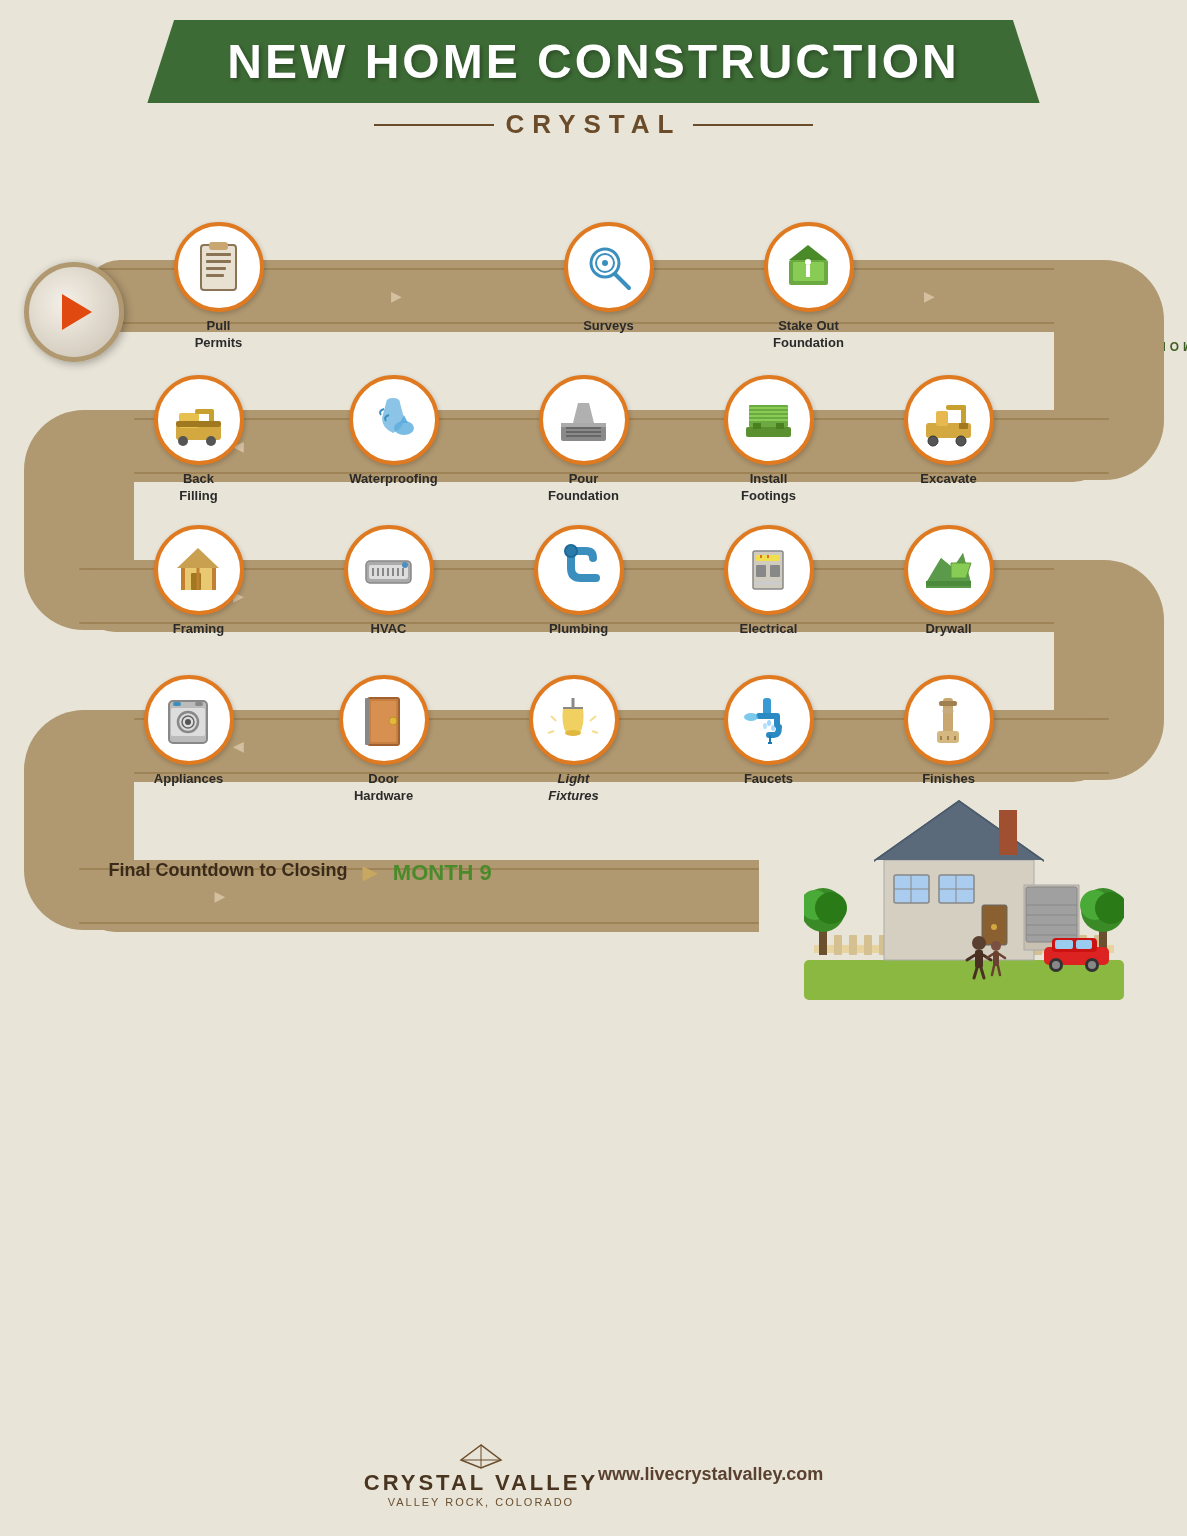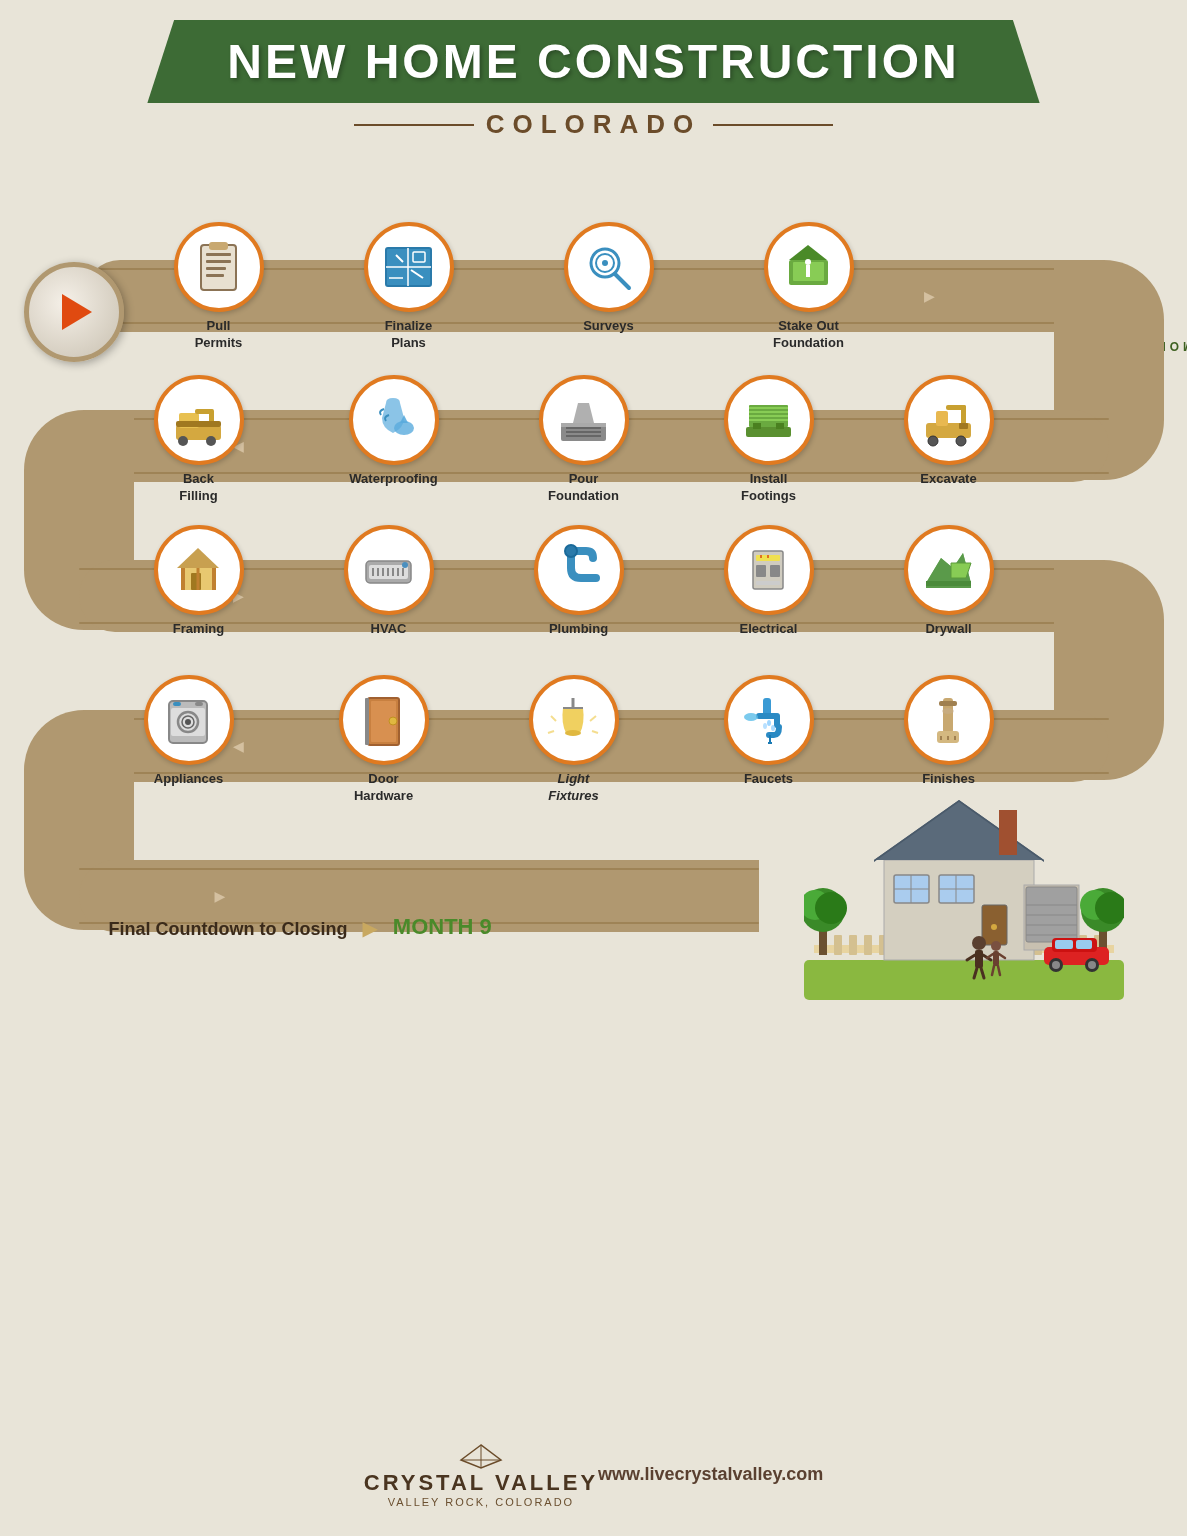--- a/index.html
+++ b/index.html
@@ -162,21 +162,21 @@
 <body>
 
 <div class="page-container">
 
   <div class="header">
     <div class="banner">
       <span class="banner-title">NEW HOME CONSTRUCTION</span>
     </div>
     <div class="subtitle-bar">
       <div class="subtitle-line"></div>
-      <span class="subtitle-text">COLORADO</span>
+      <span class="subtitle-text">CRYSTAL</span>
       <div class="subtitle-line"></div>
     </div>
   </div>
 
   <div style="position: relative; width: 1140px; margin: 0 auto; height: 1260px;">
 
     <div style="position:absolute; top:110px; left:60px; right:55px; height:72px; background:#b09870; border-radius:36px; z-index:1;">
 
       <div style="position:absolute;top:8px;left:0;right:0;height:2px;background:rgba(140,110,60,0.5);border-radius:2px;"></div>
       <div style="position:absolute;bottom:8px;left:0;right:0;height:2px;background:rgba(140,110,60,0.5);border-radius:2px;"></div>
@@ -251,34 +251,20 @@
           <rect x="15" y="13" width="25" height="3" rx="1" fill="#8b7355"></rect>
           <rect x="15" y="20" width="25" height="3" rx="1" fill="#8b7355"></rect>
           <rect x="15" y="27" width="20" height="3" rx="1" fill="#8b7355"></rect>
           <rect x="15" y="34" width="18" height="3" rx="1" fill="#8b7355"></rect>
           <rect x="18" y="2" width="19" height="8" rx="3" fill="#c8a870"></rect>
         </svg>
       </div>
       <div class="slabel">Pull<br>Permits</div>
     </div>
 
-    <div class="step-pos" style="left:340px; top:72px;">
-      <div class="circ">
-        <svg width="55" height="55" viewBox="0 0 55 55" xmlns="http://www.w3.org/2000/svg">
-          <rect x="5" y="8" width="45" height="38" rx="2" fill="#3a8fbf" stroke="#2a7aaa" stroke-width="2"></rect>
-          <line x1="27" y1="8" x2="27" y2="46" stroke="white" stroke-width="1.5"></line>
-          <line x1="5" y1="27" x2="50" y2="27" stroke="white" stroke-width="1.5"></line>
-          <line x1="15" y1="15" x2="22" y2="22" stroke="white" stroke-width="2"></line>
-          <line x1="30" y1="30" x2="42" y2="38" stroke="white" stroke-width="2"></line>
-          <rect x="32" y="12" width="12" height="10" rx="1" fill="none" stroke="white" stroke-width="1.5"></rect>
-          <line x1="8" y1="38" x2="22" y2="38" stroke="white" stroke-width="1.5"></line>
-        </svg>
-      </div>
-      <div class="slabel">Finalize<br>Plans</div>
-    </div>
 
     <div class="step-pos" style="left:540px; top:72px;">
       <div class="circ">
         <svg width="55" height="55" viewBox="0 0 55 55" xmlns="http://www.w3.org/2000/svg">
           <circle cx="24" cy="23" r="14" fill="white" stroke="#3a8fbf" stroke-width="3"></circle>
           <circle cx="24" cy="23" r="9" fill="none" stroke="#3a8fbf" stroke-width="2"></circle>
           <circle cx="24" cy="23" r="3" fill="#3a8fbf"></circle>
           <line x1="34" y1="34" x2="48" y2="48" stroke="#3a8fbf" stroke-width="4" stroke-linecap="round"></line>
         </svg>
       </div>
@@ -512,21 +498,21 @@
           <circle cx="27" cy="29" r="10" fill="none" stroke="#888" stroke-width="2.5"></circle>
           <circle cx="27" cy="29" r="6" fill="none" stroke="#666" stroke-width="1.5"></circle>
           <circle cx="27" cy="29" r="3" fill="#555"></circle>
           <rect x="12" y="9" width="8" height="4" rx="2" fill="#3a8fbf"></rect>
           <rect x="34" y="9" width="8" height="4" rx="2" fill="#888"></rect>
         </svg>
       </div>
       <div class="slabel">Appliances</div>
     </div>
 
-    <div style="position:absolute; top:710px; left:55px; width:680px; height:80px; z-index:10; display:flex; align-items:flex-end; padding-left:30px;">
+    <div style="position:absolute; top:710px; left:55px; width:680px; height:80px; z-index:10; display:flex; align-items:flex-start; padding-left:30px;">
       <span style="font-size:18px;font-weight:700;color:#3a2a1a;">Final Countdown to Closing</span>
       <span style="color:#c8a860;font-size:20px;margin:0 15px;">▶</span>
       <span style="font-size:22px;font-weight:800;color:#4a8a2a;">MONTH 9</span>
     </div>
 
     <div style="position:absolute; right:40px; top:630px; z-index:10;">
       <svg width="320" height="220" viewBox="0 0 320 220" xmlns="http://www.w3.org/2000/svg">
 
         <rect x="0" y="180" width="320" height="40" fill="#8ab840" rx="5"></rect>
 

